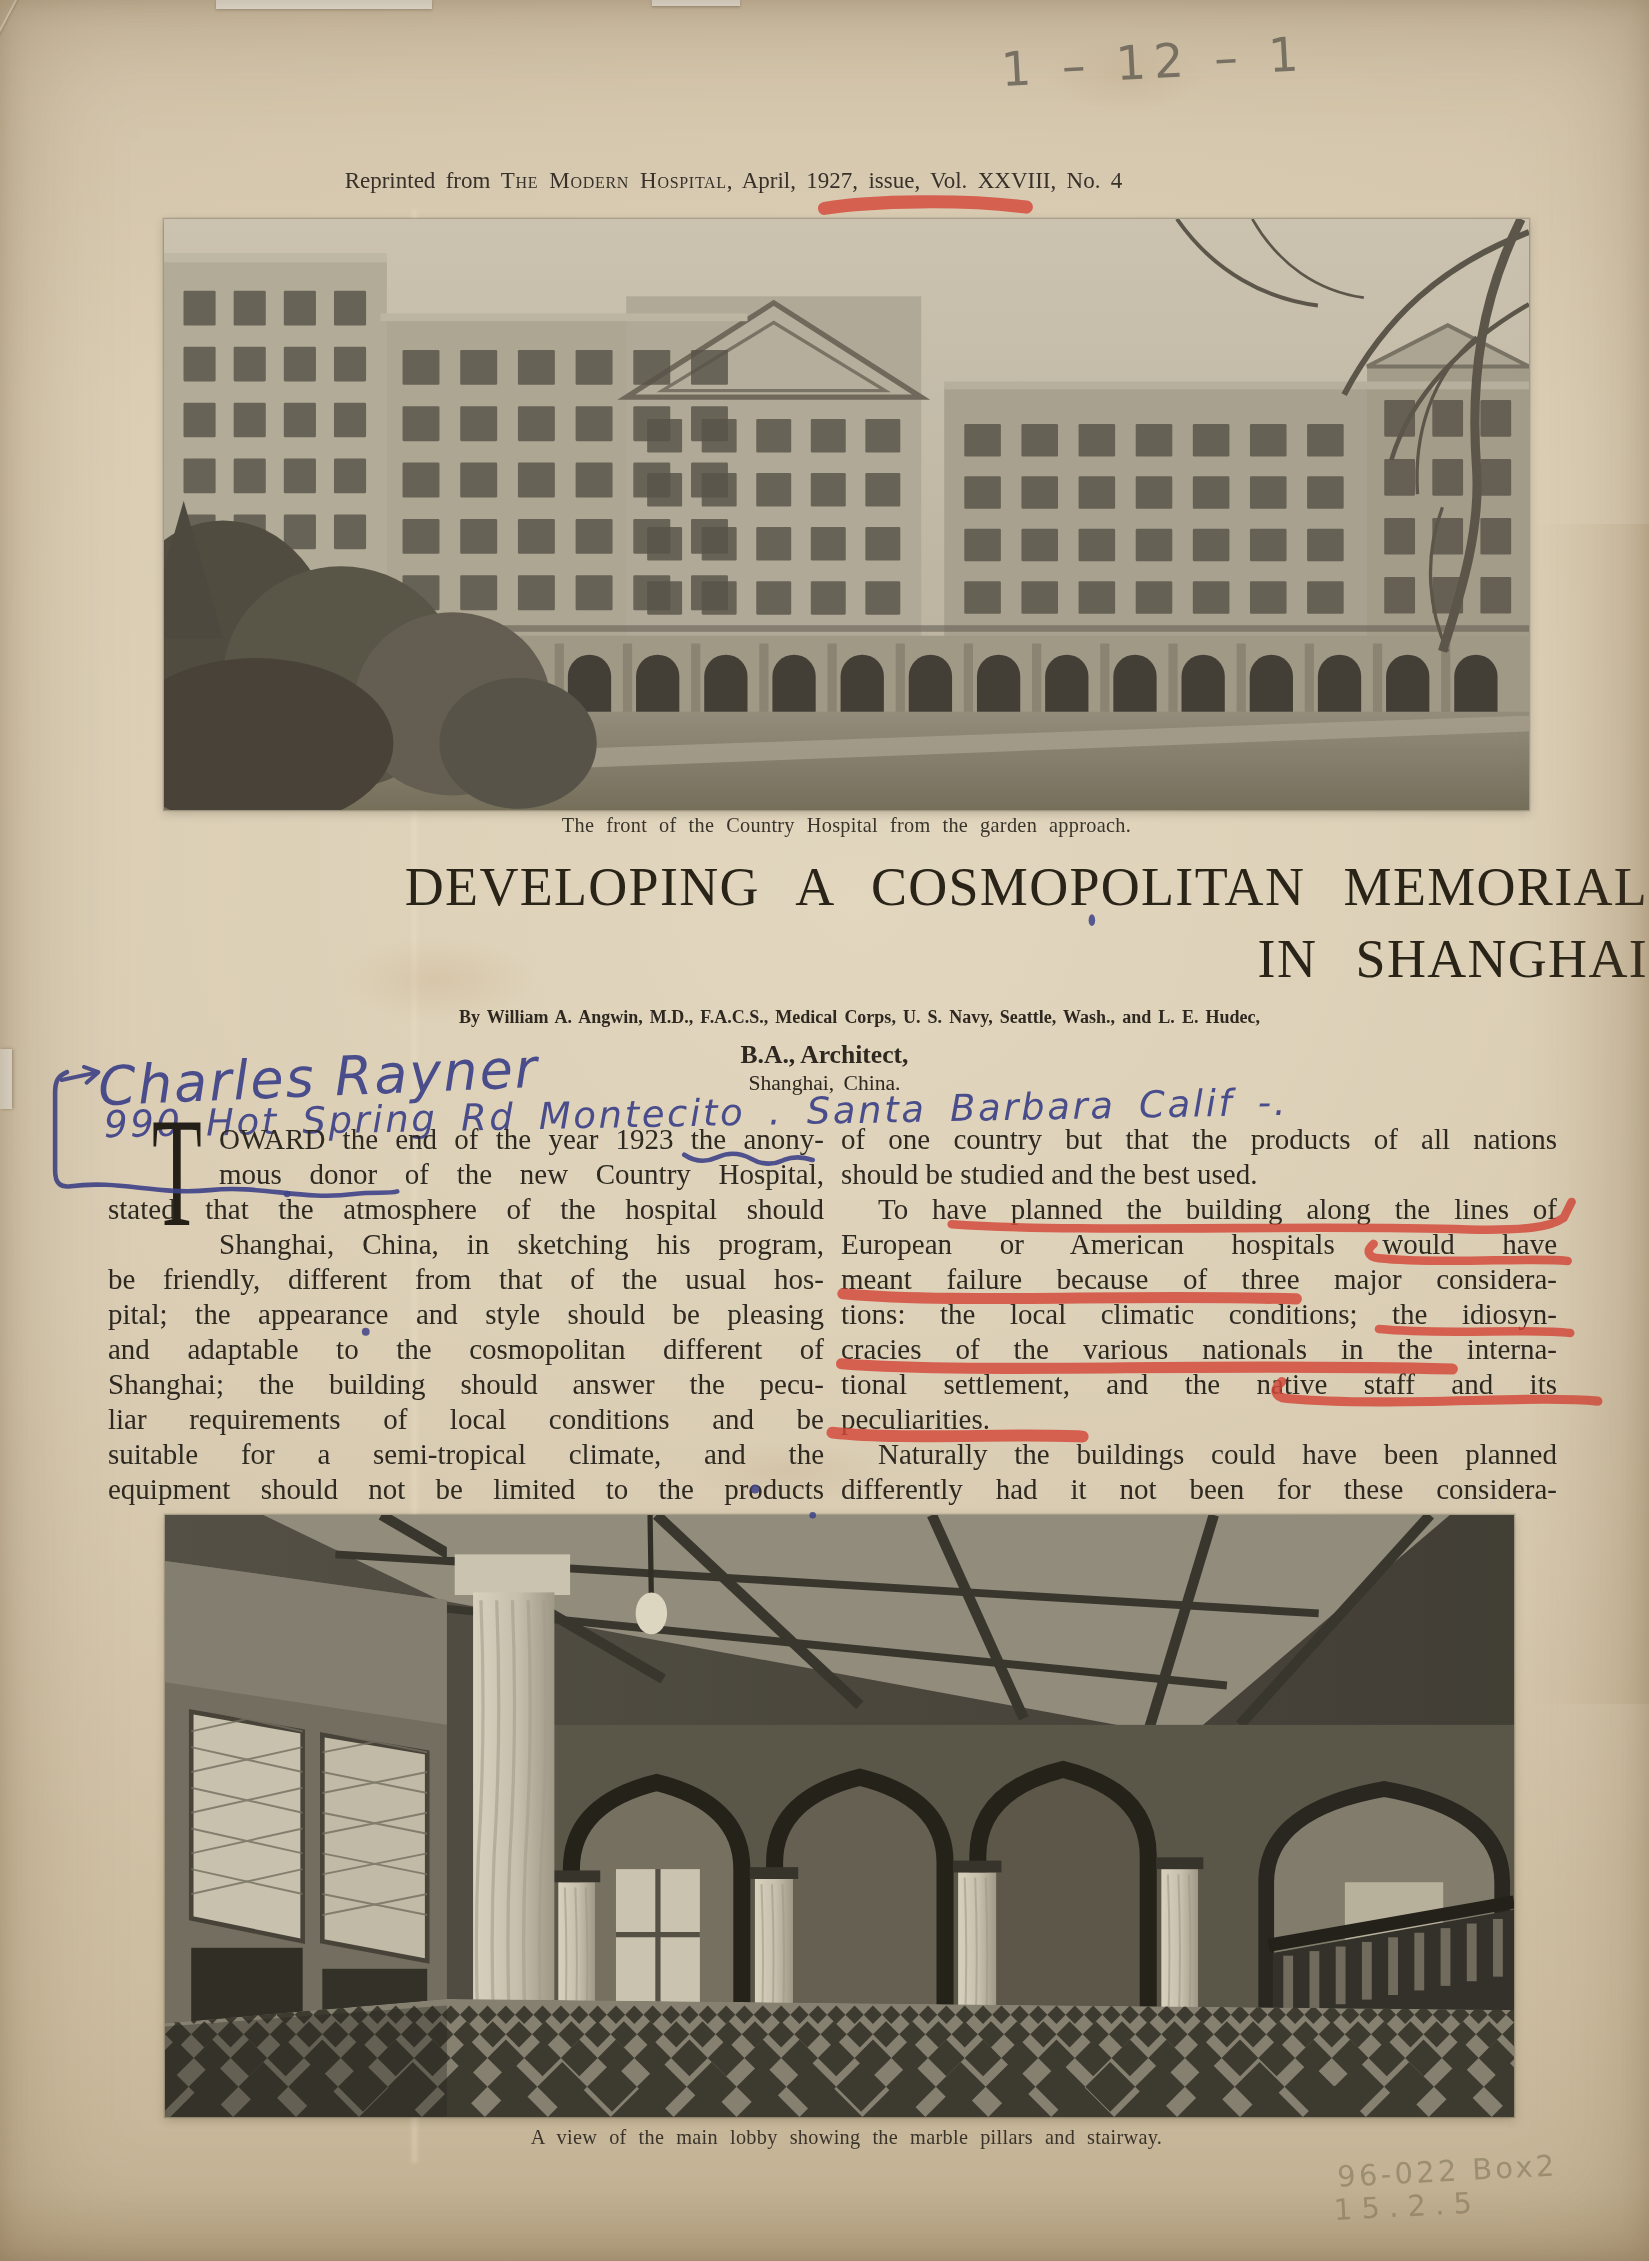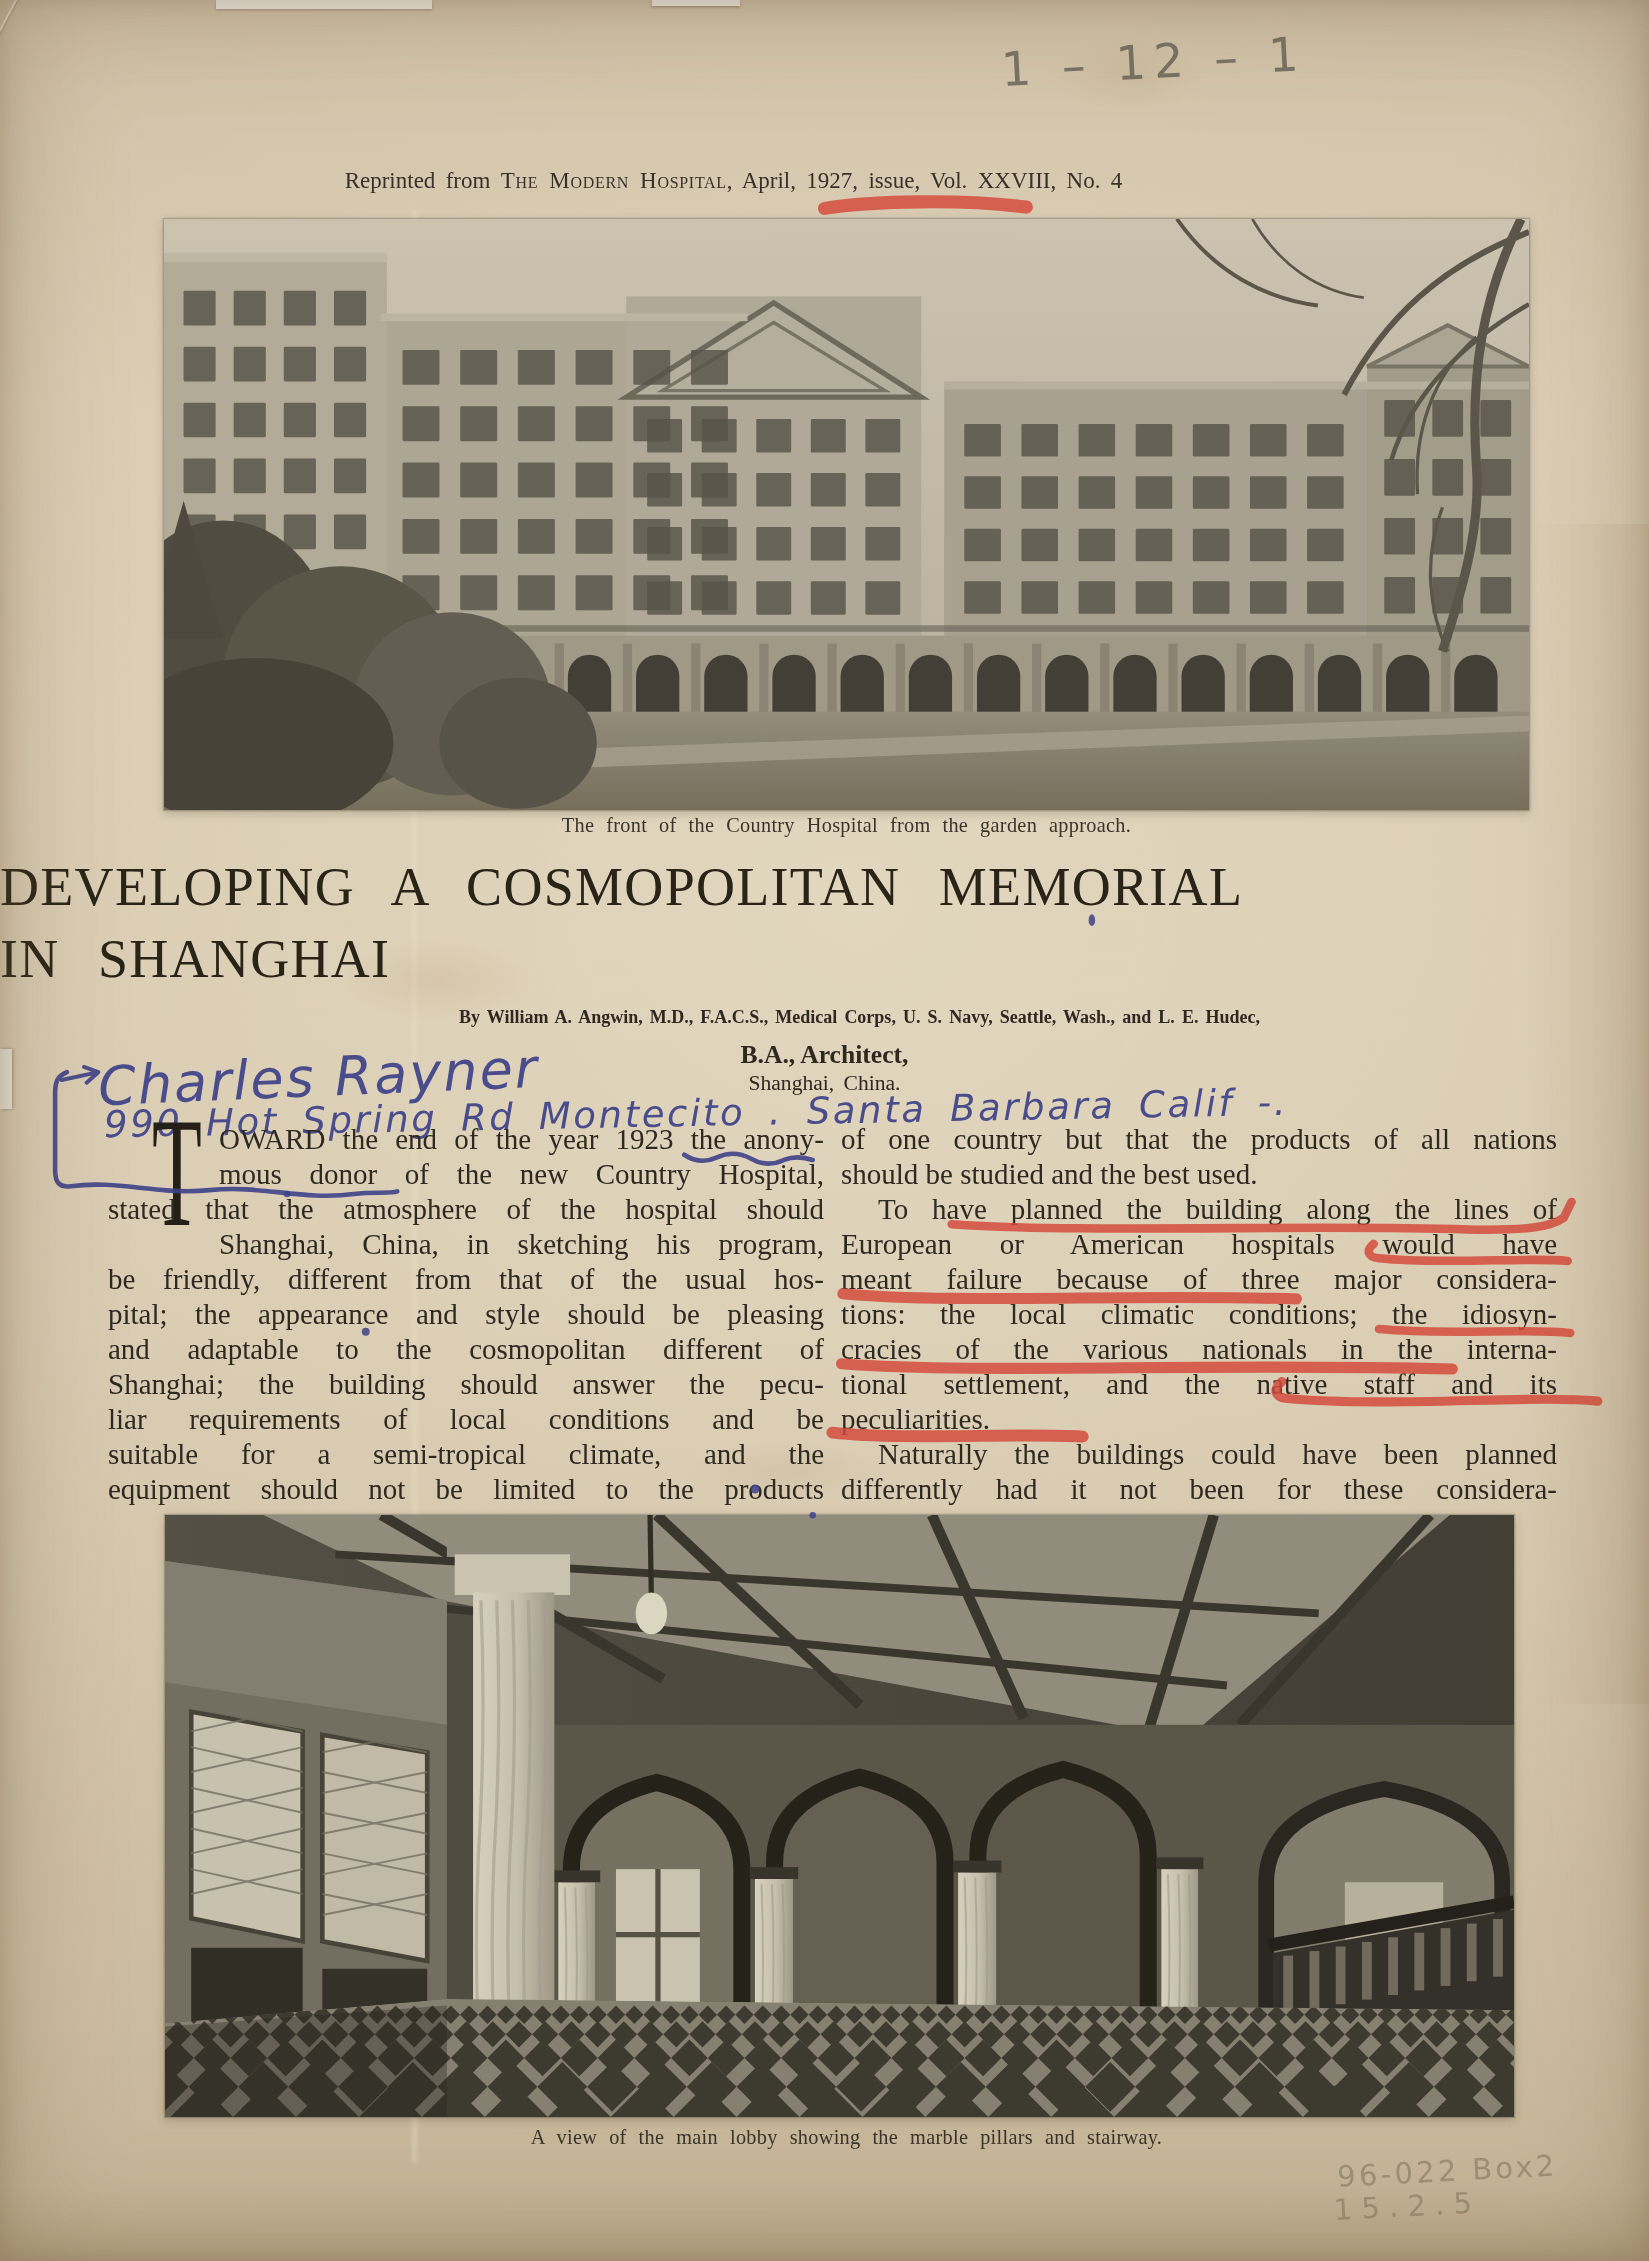--- a/index.html
+++ b/index.html
@@ -14,21 +14,21 @@
     color:#6a655a;transform:rotate(-3deg);letter-spacing:7.9px;opacity:.85;}
   #note-bottom{left:1338px;top:2155px;transform:rotate(-3deg);
     font-family:"DejaVu Sans",sans-serif;font-size:29px;color:#9a8c6f;letter-spacing:3.3px;line-height:33px;opacity:.9;}
   #note-bottom .nb2{margin-left:-5.2px;letter-spacing:9.2px;}
   
   #reprint{left:0;top:168px;width:1467px;text-align:center;font-size:23px;color:#37312a;word-spacing:4.6px;}
   #reprint .sc{font-variant:small-caps;letter-spacing:0.7px;}
   .caption{left:164px;width:1365px;text-align:center;font-size:20.3px;color:#3a342b;word-spacing:6.6px;letter-spacing:0.3px;}
   #caption1{top:814px;}
   #caption2{top:2126px;}
-  .title{left:0;width:1648px;text-align:left;font-size:54px;line-height:1;color:#2a2418;
+  .title{left:0;width:1648px;text-align:right;font-size:54px;line-height:1;color:#2a2418;
     letter-spacing:1.3px;word-spacing:23.6px;font-weight:400;}
   #title1{top:860px;}
   #title2{top:932px;}
   .byline{left:0;width:1649px;text-align:center;color:#2e2820;}
   #byline1{top:1007px;font-size:18px;font-weight:bold;word-spacing:2.6px;margin-left:35px;}
   #byline2{top:1040px;font-size:25.6px;font-weight:bold;}
   #byline3{top:1071px;font-size:21.6px;word-spacing:3.9px;}
   
   .hand{font-family:"DejaVu Sans",sans-serif;font-style:italic;color:#3e4288;opacity:.92;}
   #hand1{left:98px;top:1046px;font-size:54px;transform:rotate(-2.4deg);letter-spacing:2px;}

